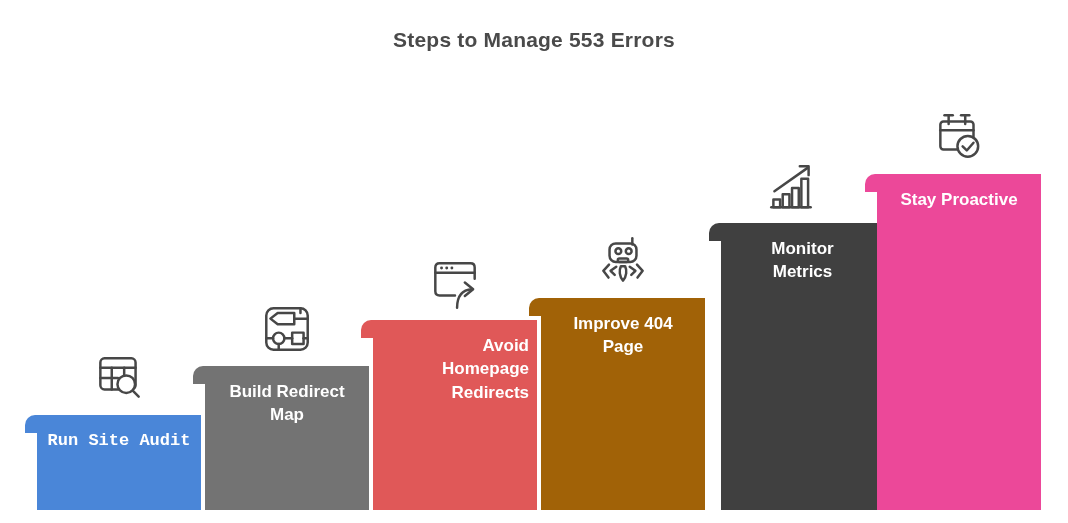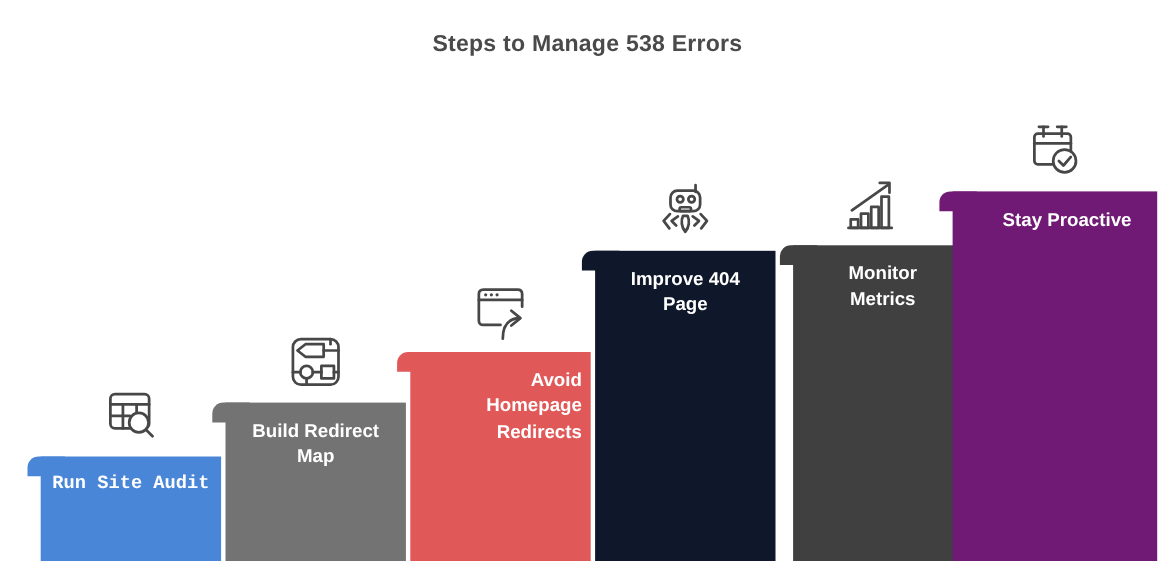--- a/index.html
+++ b/index.html
@@ -58,21 +58,21 @@
     position: relative;
     padding: 14px 8px 0 8px;
     white-space: pre-line;
     line-height: 1.38;
   }
 </style>
 <title>Steps to Manage 404 Errors</title></head>
 <body>
 
 <div class="stage">
-  <div class="title">Steps to Manage 538 Errors</div>
+  <div class="title">Steps to Manage 553 Errors</div>
   <div class="steps" id="steps">
   <div class="step">
     <div class="icon">
           <svg viewBox="0 0 56 56" fill="none" stroke="currentColor" stroke-width="2.4" stroke-linecap="round" stroke-linejoin="round">
      <rect x="10" y="9" width="34" height="30" rx="4"></rect>
      <line x1="10" y1="18" x2="44" y2="18"></line>
      <line x1="21" y1="18" x2="21" y2="39"></line>
      <line x1="10" y1="28" x2="27" y2="28"></line>
      <line x1="33" y1="18" x2="33" y2="25"></line>
      <circle cx="35" cy="34" r="8.5" fill="#ffffff"></circle>
@@ -132,21 +132,21 @@
      <circle cx="23.5" cy="18.5" r="2.8"></circle>
      <circle cx="33.5" cy="18.5" r="2.8"></circle>
      <rect x="23" y="25.5" width="10" height="3.5" rx="1.5"></rect>
      <path d="M26 33 C24 37 24.5 43 28 47 C31.5 43 32 37 30 33 Z"></path>
      <path d="M21.5 33.5 L16 37.5 L20 41.5"></path>
      <path d="M14.5 31.5 L9 37.5 L14 44"></path>
      <path d="M34.5 33.5 L40 37.5 L36 41.5"></path>
      <path d="M41.5 31.5 L47 37.5 L42 44"></path>
    </svg>
         </div>
-    <div class="bar" style="background: #0f172a; height: 282px;">
+    <div class="bar" style="background: #a16207; height: 212px;">
       <div class="label" style="color: rgb(255, 255, 255);">Improve 404
 Page</div>
     </div>
   </div>
 
   <div class="step">
     <div class="icon">
           <svg viewBox="0 0 56 56" fill="none" stroke="currentColor" stroke-width="2.4" stroke-linecap="round" stroke-linejoin="round">
      <line x1="9" y1="48.5" x2="47" y2="48.5"></line>
      <rect x="11" y="41" width="6.5" height="7.5"></rect>
@@ -169,18 +169,18 @@
      <rect x="10" y="13" width="32" height="27" rx="3"></rect>
      <line x1="10" y1="21.5" x2="42" y2="21.5"></line>
      <line x1="18" y1="7" x2="18" y2="15.5"></line>
      <line x1="14" y1="7" x2="22" y2="7"></line>
      <line x1="34" y1="7" x2="34" y2="15.5"></line>
      <line x1="30" y1="7" x2="38" y2="7"></line>
      <circle cx="36.5" cy="37" r="10" fill="#ffffff"></circle>
      <path d="M31.5 37 L35.5 41 L42 33.5"></path>
    </svg>
         </div>
-    <div class="bar" style="background: #701a75; height: 336px; padding-left: 22px;">
+    <div class="bar" style="background: #ec4899; height: 336px;">
       <div class="label" style="color: rgb(255, 255, 255);">Stay Proactive</div>
     </div>
   </div>
 </div>
 </div>
 
 </body></html>

